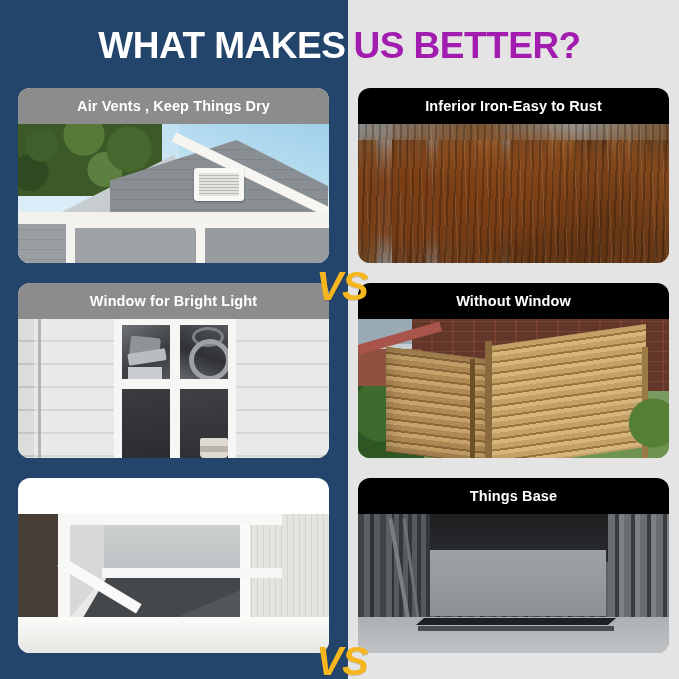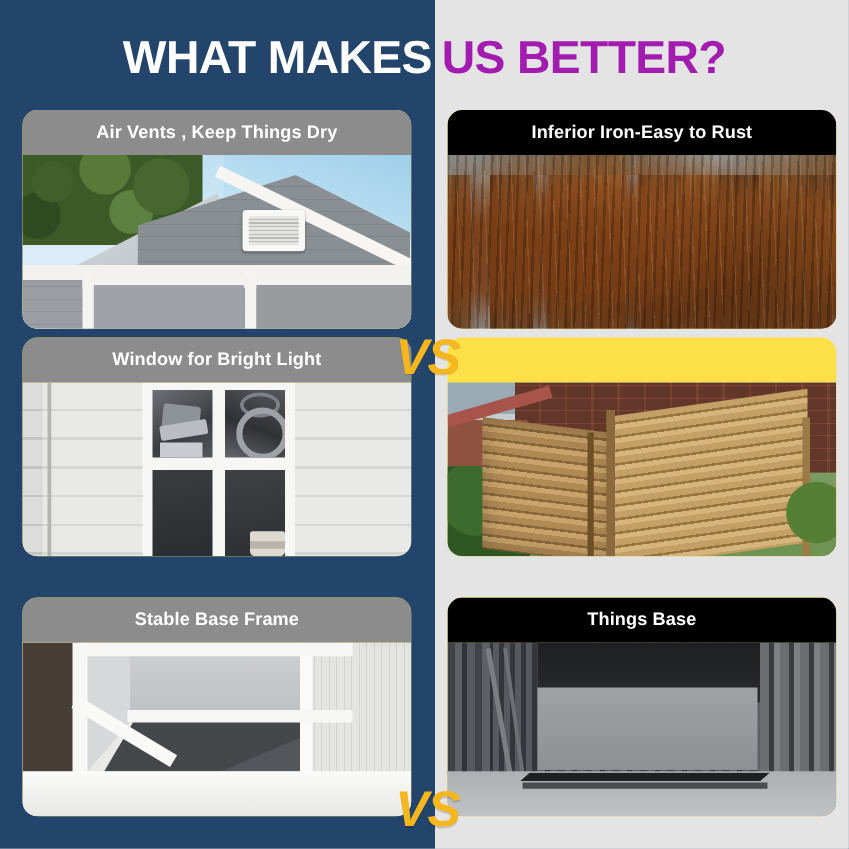--- a/index.html
+++ b/index.html
@@ -55,31 +55,31 @@
   .title-right { color: #a21caf; padding-left: 8px; }
 
   
   .row {
     position: absolute;
     left: 0;
     width: 679px;
     height: 175px;
   }
   .row-1 { top: 88px; }
-  .row-2 { top: 270px; }
+  .row-2 { top: 283px; }
   .row-3 { top: 478px; }
 
   .card {
     position: absolute;
     top: 0;
     width: 311px;
     height: 175px;
     border-radius: 12px;
     overflow: hidden;
-    background: #fde047;
+    background: #ffffff;
   }
   .card-left  { left: 18px; }
   .card-right { left: 358px; }
 
   .card-header {
     position: absolute;
     left: 0; top: 0;
     width: 100%;
     height: 36px;
     display: flex;
@@ -529,40 +529,40 @@
         <div class="pane pane-br">
           <div class="bucket"></div>
           <div class="bucket-lbl"></div>
         </div>
       </div>
     </div>
 
     <div class="vs vs-2">VS</div>
 
     <div class="card card-right">
+      <div class="card-header">Without Window</div>
       <div class="photo p2r">
         <div class="brick"></div>
         <div class="house-l"></div>
         <div class="roofline"></div>
         <div class="grass"></div>
         <div class="bush"></div>
         <div class="slat-right"></div>
         <div class="slat-left"></div>
         <div class="corner-post"></div>
         <div class="door-edge"></div>
         <div class="right-post"></div>
         <div class="vine"></div>
       </div>
     </div>
   </div>
 
   <div class="row row-3">
 
     <div class="card card-left">
-      <div class="card-header">Stable Base Frame</div>
       <div class="photo p3l">
         <div class="dark-wall"></div>
         <div class="inner-back"></div>
         <div class="inner-left"></div>
         <div class="floor"></div>
         <div class="floor-lit"></div>
         <div class="panel-right"></div>
         <div class="panel-divider"></div>
         <div class="frame-top"></div>
         <div class="frame-vert"></div>

